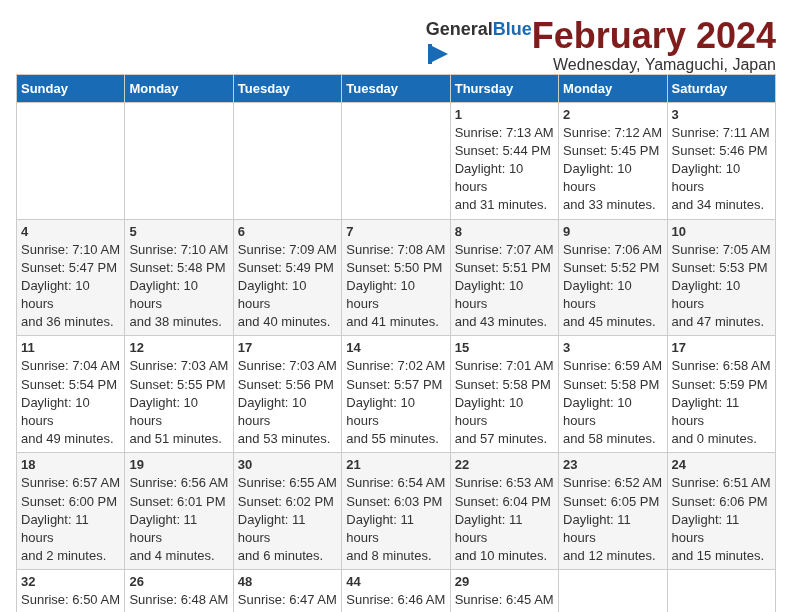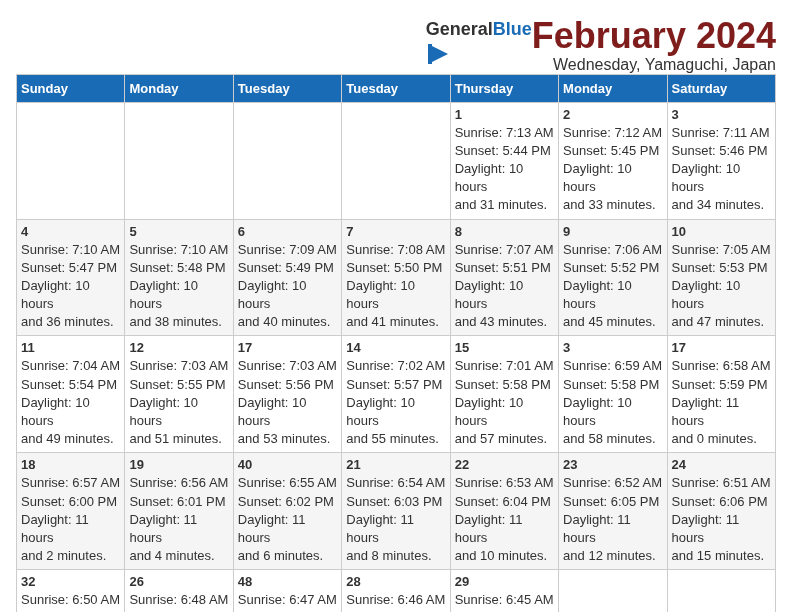--- a/index.html
+++ b/index.html
@@ -202,21 +202,21 @@
       <tr>
         <td>
           <div class="day-num">18</div>
           <div class="day-info">Sunrise: 6:57 AM<br>Sunset: 6:00 PM<br>Daylight: 11 hours<br>and 2 minutes.</div>
         </td>
         <td>
           <div class="day-num">19</div>
           <div class="day-info">Sunrise: 6:56 AM<br>Sunset: 6:01 PM<br>Daylight: 11 hours<br>and 4 minutes.</div>
         </td>
         <td>
-          <div class="day-num">40</div>
+          <div class="day-num">30</div>
           <div class="day-info">Sunrise: 6:55 AM<br>Sunset: 6:02 PM<br>Daylight: 11 hours<br>and 6 minutes.</div>
         </td>
         <td>
           <div class="day-num">21</div>
           <div class="day-info">Sunrise: 6:54 AM<br>Sunset: 6:03 PM<br>Daylight: 11 hours<br>and 8 minutes.</div>
         </td>
         <td>
           <div class="day-num">22</div>
           <div class="day-info">Sunrise: 6:53 AM<br>Sunset: 6:04 PM<br>Daylight: 11 hours<br>and 10 minutes.</div>
         </td>
@@ -236,21 +236,21 @@
         </td>
         <td>
           <div class="day-num">26</div>
           <div class="day-info">Sunrise: 6:48 AM<br>Sunset: 6:07 PM<br>Daylight: 11 hours<br>and 19 minutes.</div>
         </td>
         <td>
           <div class="day-num">48</div>
           <div class="day-info">Sunrise: 6:47 AM<br>Sunset: 6:08 PM<br>Daylight: 11 hours<br>and 21 minutes.</div>
         </td>
         <td>
-          <div class="day-num">28</div>
+          <div class="day-num">44</div>
           <div class="day-info">Sunrise: 6:46 AM<br>Sunset: 6:09 PM<br>Daylight: 11 hours<br>and 23 minutes.</div>
         </td>
         <td>
           <div class="day-num">29</div>
           <div class="day-info">Sunrise: 6:45 AM<br>Sunset: 6:10 PM<br>Daylight: 11 hours<br>and 25 minutes.</div>
         </td>
         <td class="empty-cell"></td>
         <td class="empty-cell"></td>
       </tr>
     </tbody>

